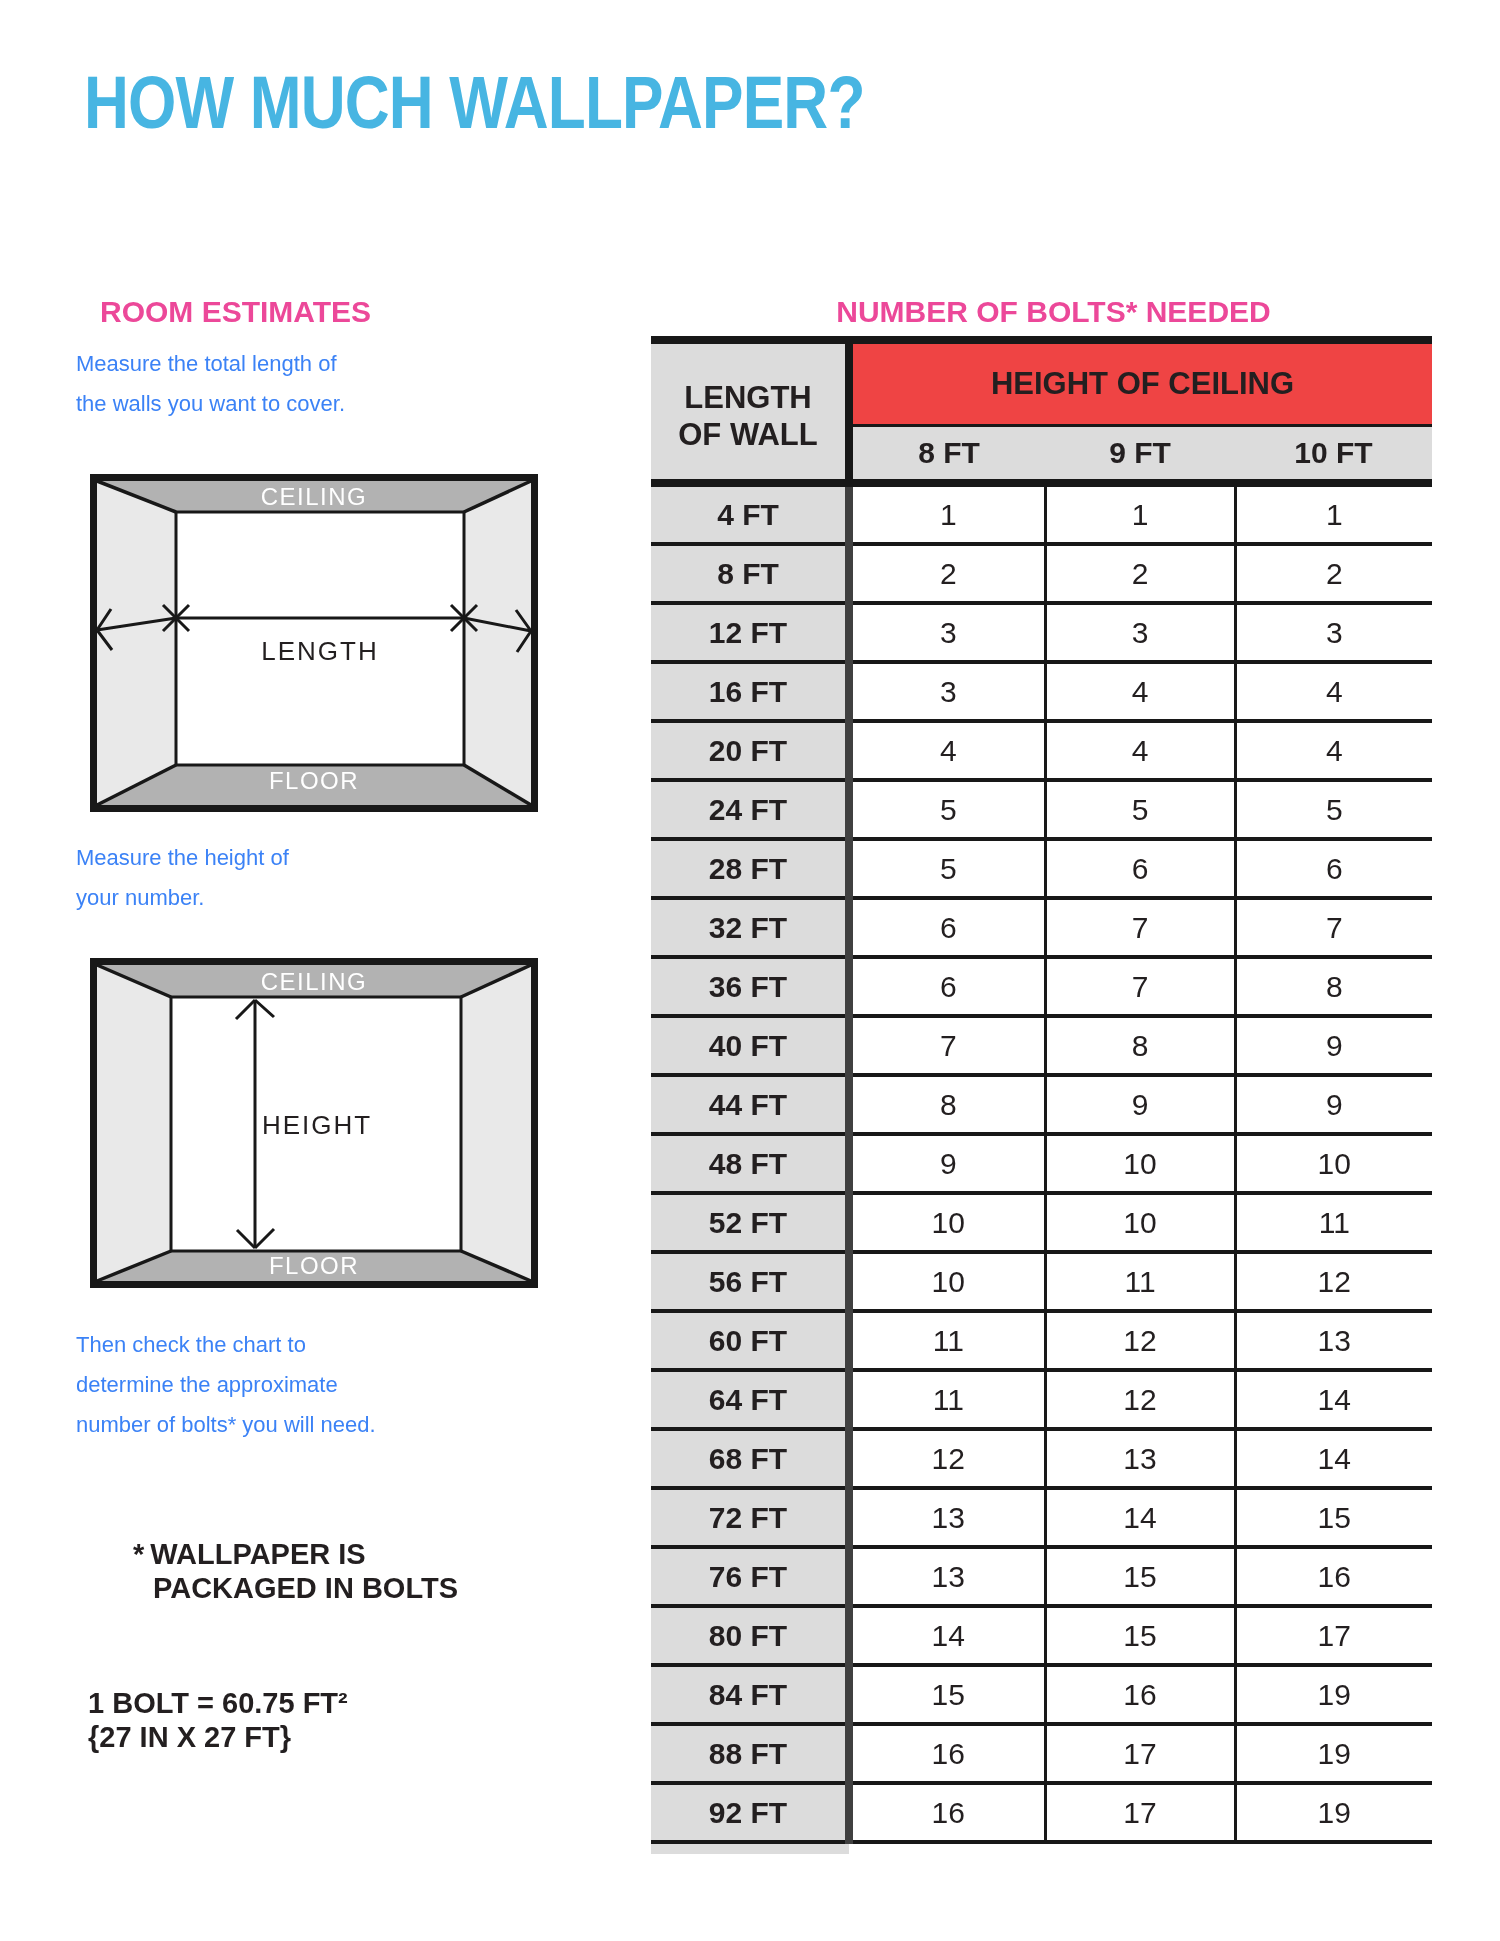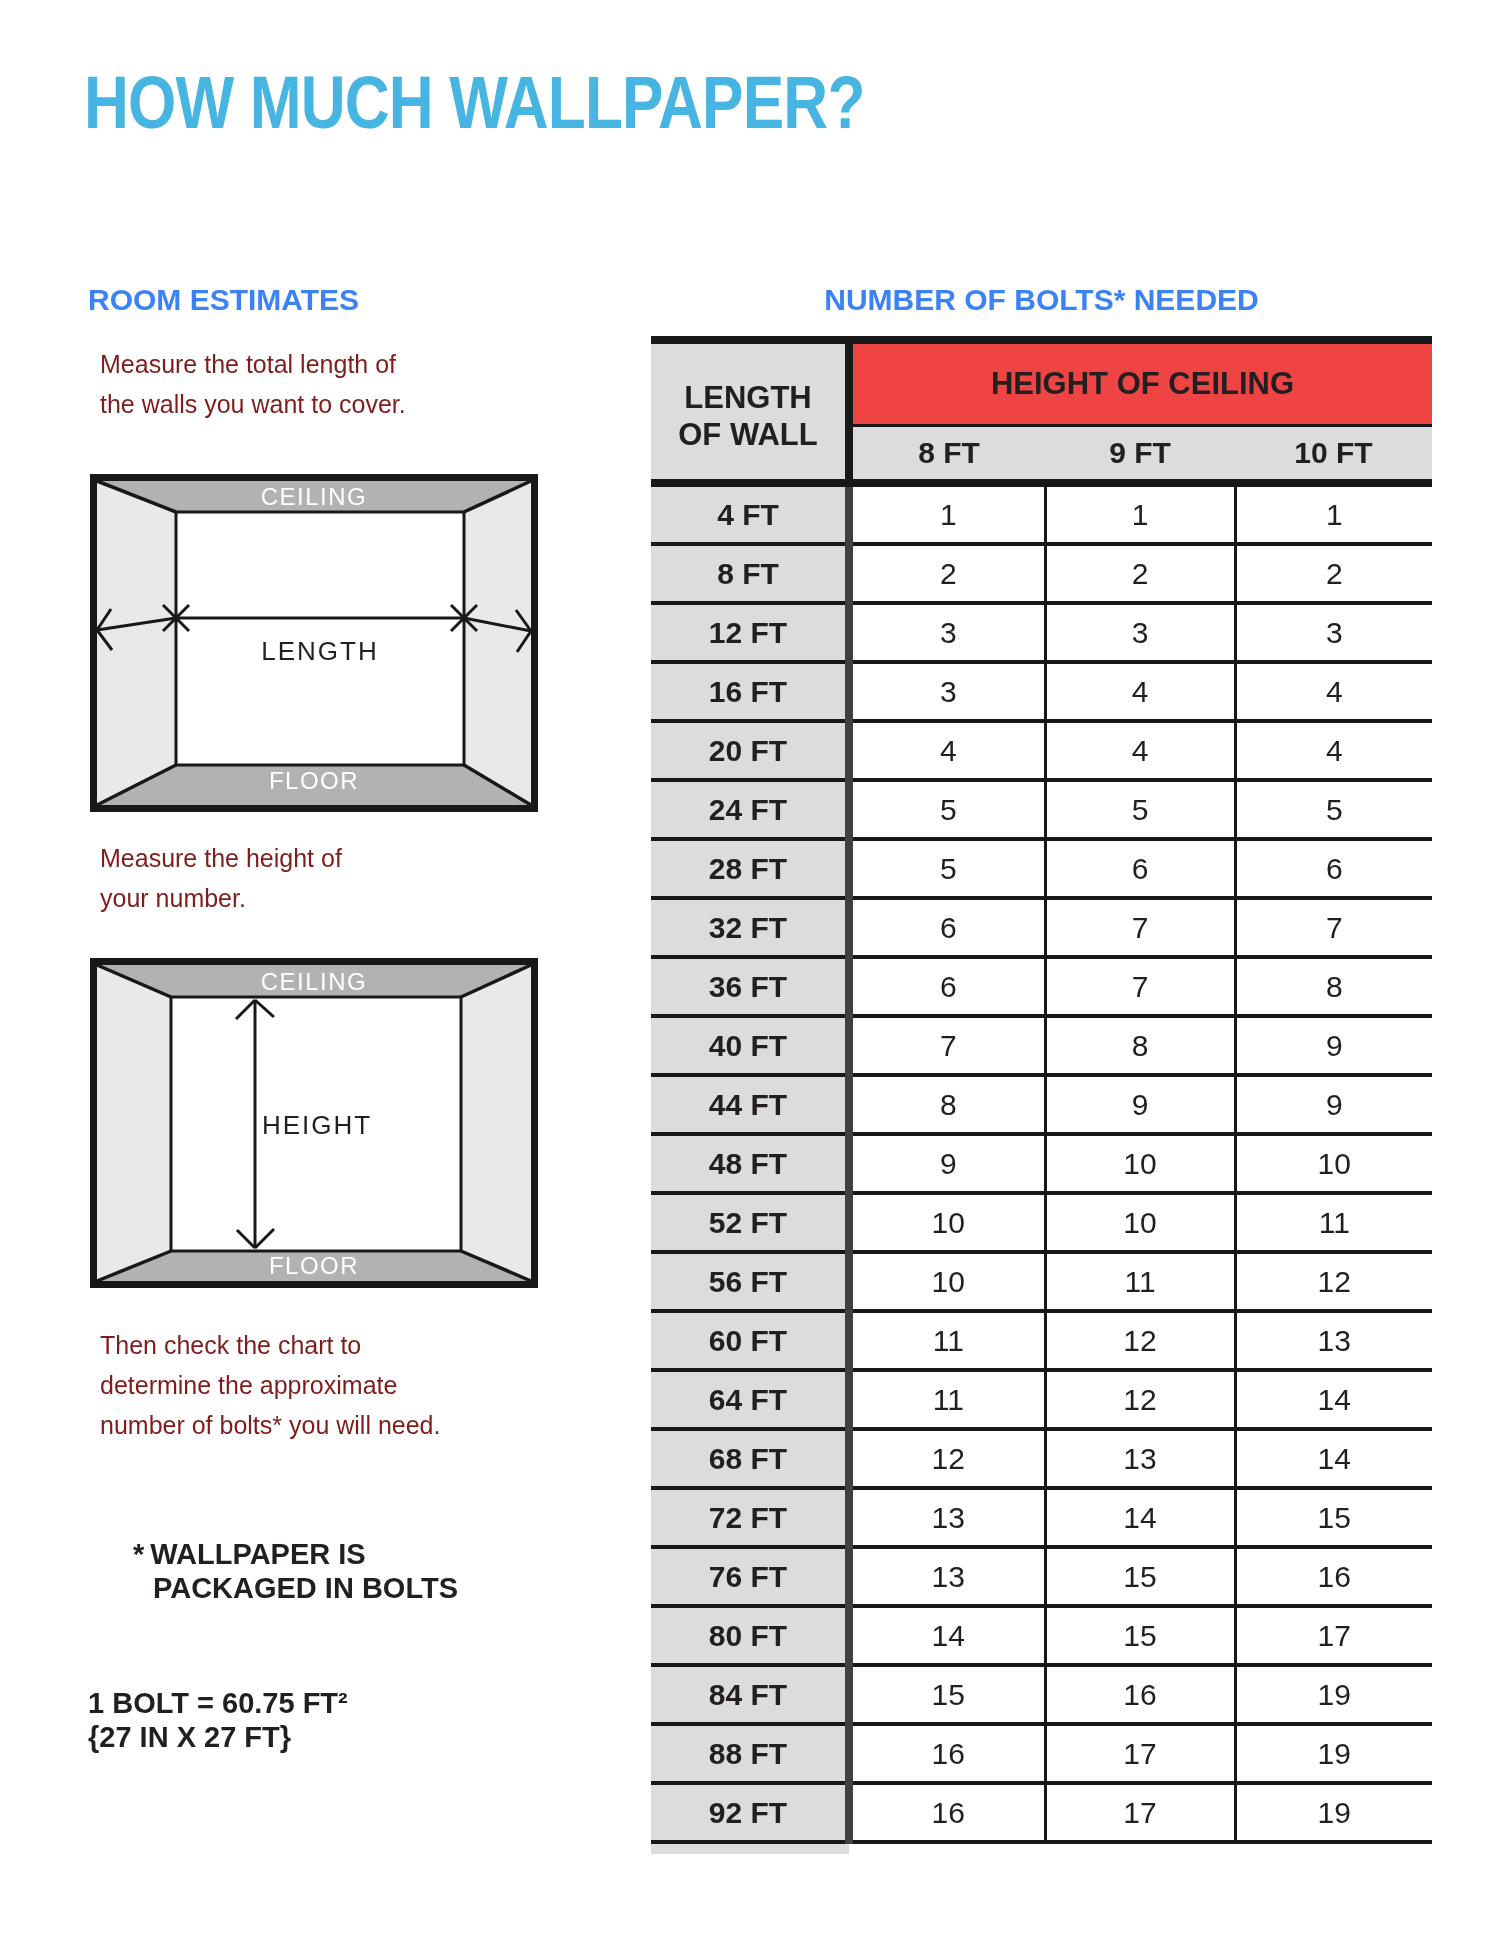--- a/index.html
+++ b/index.html
@@ -6,28 +6,28 @@
   .page {
     position:relative; width:1500px; height:1939px; background:#ffffff;
     font-family:"Liberation Sans", sans-serif; color:#231F20; overflow:hidden;text-decoration:underline;
   }
   .page-title {
     position:absolute; left:84px; top:60px; margin:0;
     font-size:74px; font-weight:bold; letter-spacing:-1px; color:#47B5E2;
     white-space:nowrap; transform:scaleX(0.84); transform-origin:0 50%;
   }
   .section-heading {
-    position:absolute; margin:0; font-size:30px; font-weight:bold;
-    color:#3b82f6; letter-spacing:0; white-space:nowrap;
+    position:absolute; margin:12px; font-size:30px; font-weight:bold;
+    color:#ec4899; letter-spacing:0; white-space:nowrap;
   }
   .room-heading { left:88px; top:283px; }
   .bolts-heading { left:651px; top:283px; width:781px; text-align:center; }
   .body-text {
-    position:absolute; left:100px; margin:0; font-size:25px; line-height:40px;
-    color:#7f1d1d;
+    position:absolute; left:76px; margin:0; font-size:22px; line-height:40px;
+    color:#3b82f6;
   }
   .p1 { top:344px; }
   .p2 { top:838px; }
   .p3 { top:1325px; }
   .note-bold {
     position:absolute; left:88px; margin:0; font-size:29px; line-height:34px;
     font-weight:bold; color:#231F20;
   }
   .note1 { top:1537px;margin-left:45px; }
   .note1 .indent { margin-left:20px; }

